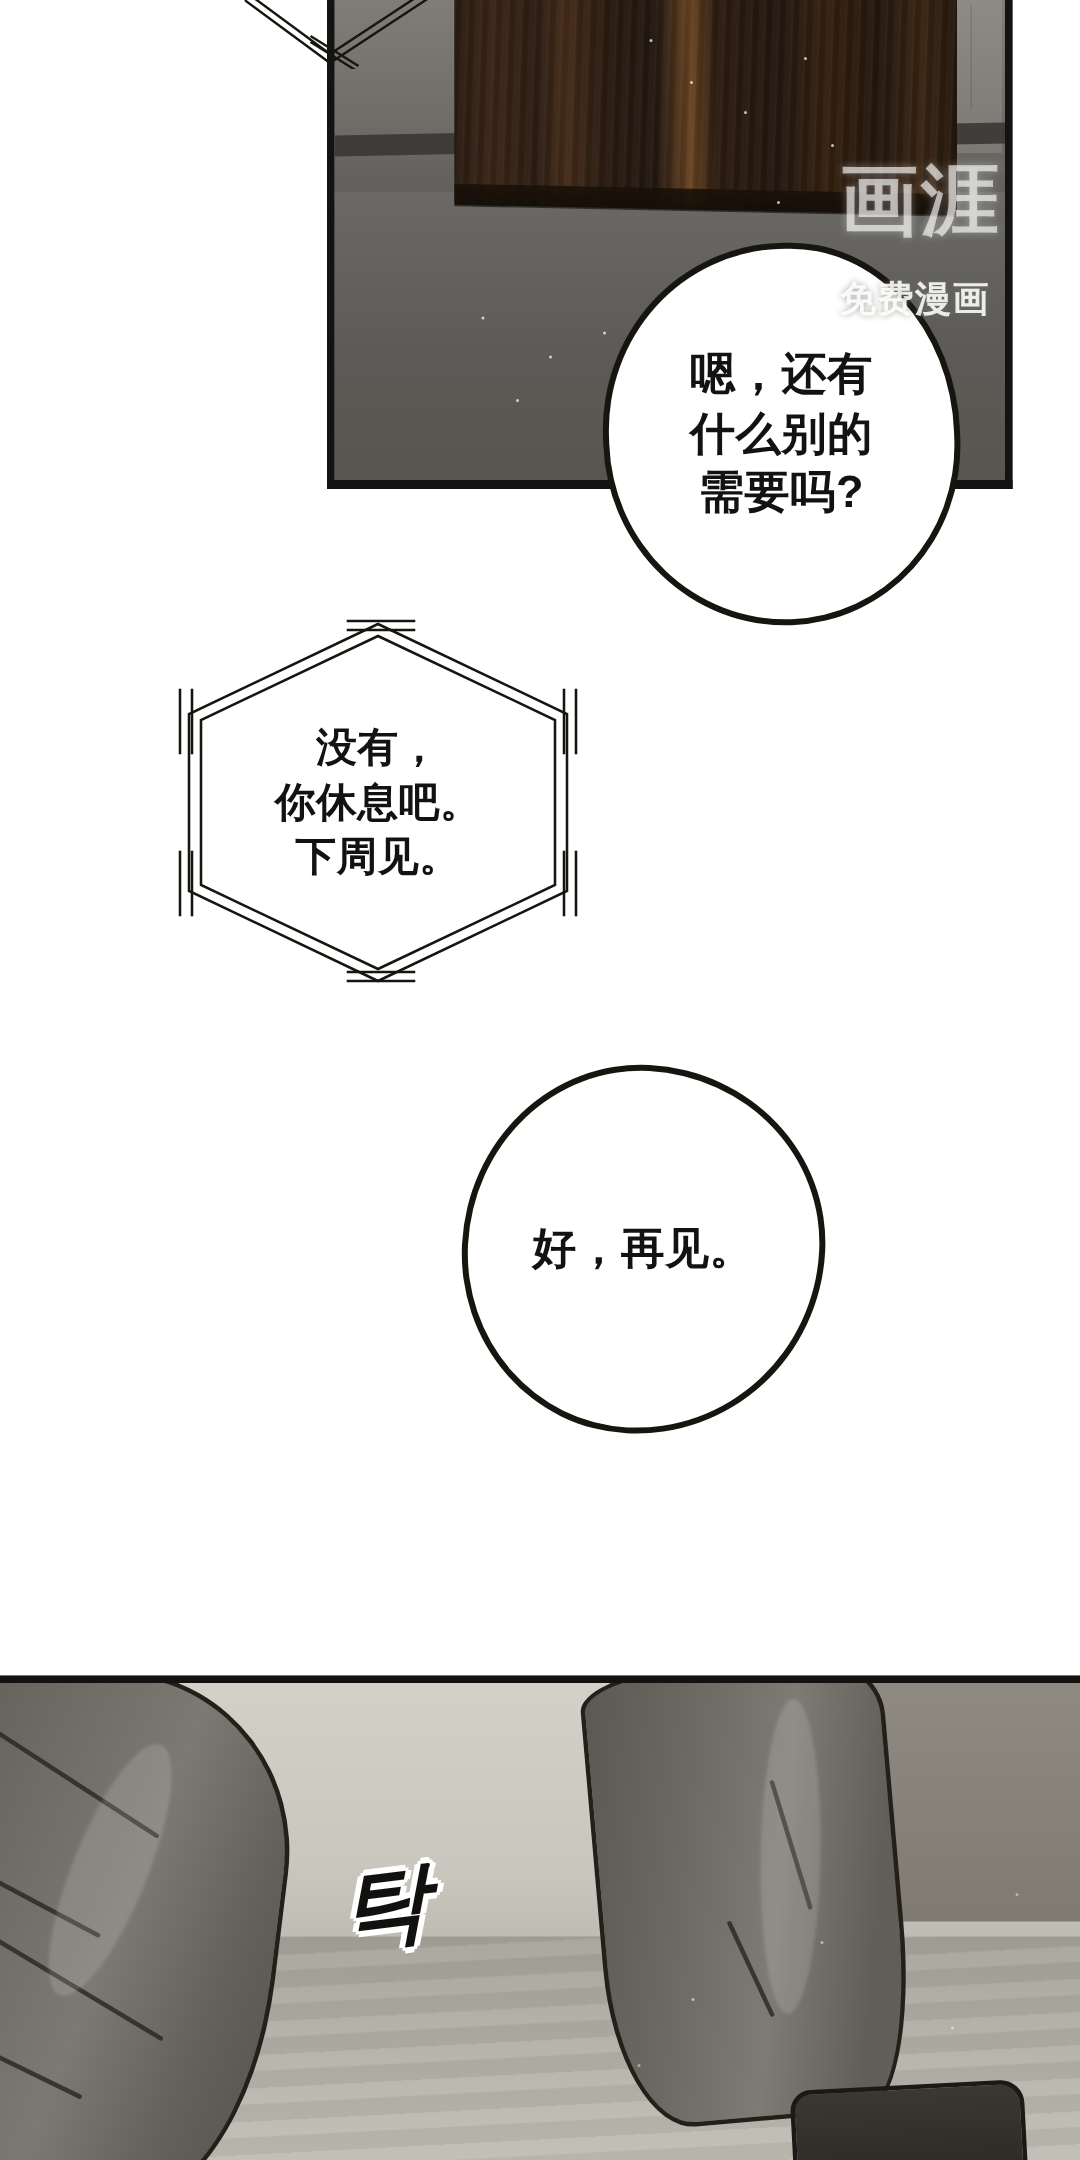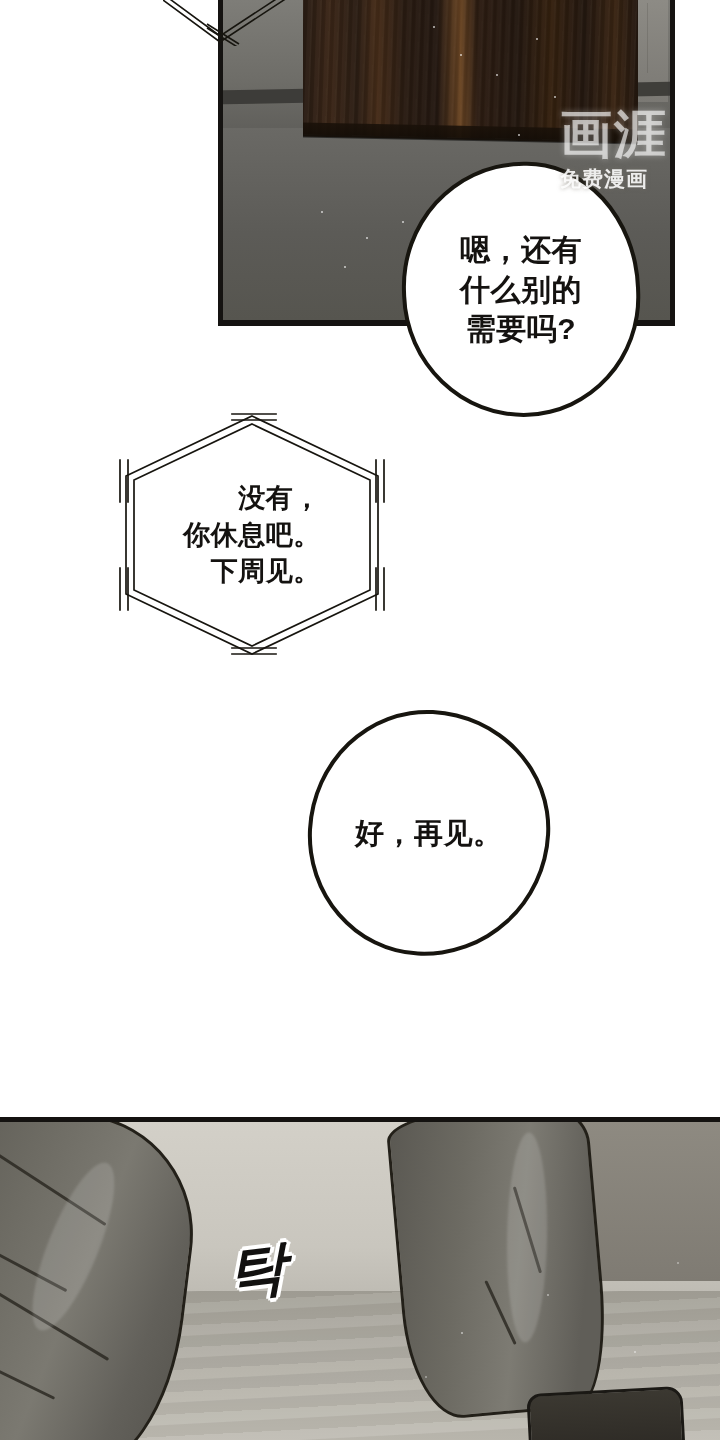--- a/index.html
+++ b/index.html
@@ -170,21 +170,21 @@
   }
   .bubble-hex svg { display: block; }
   .hex-text {
     position: absolute;
     left: 0; top: 0;
     width: 292px;
     height: 266px;
     display: flex;
     align-items: center;
     justify-content: center;
-    text-align: right;
+    text-align: center;
   }
   .hex-text .txt { font-size: 27px; line-height: 1.35; }
 
   
   .panel-bottom {
     position: absolute;
     left: 0;
     top: 1117px;
     width: 720px;
     height: 323px;
@@ -294,23 +294,23 @@
   .wm-logo {
     font-family: "DejaVu Sans", sans-serif;
     font-size: 52px;
     font-weight: 700;
     color: rgba(255,255,255,.62);
     letter-spacing: 2px;
     line-height: 1;
     text-shadow: 0 0 6px rgba(255,255,255,.35);
   }
   .wm-sub {
-    margin-top: 5px;
+    margin-top: 23px;
     font-family: "DejaVu Sans", sans-serif;
-    font-size: 21px;
+    font-size: 24px;
     font-weight: 700;
     color: rgba(255,255,255,.88);
     letter-spacing: 1px;
     text-shadow: 0 0 4px rgba(120,115,105,.6);
   }
 </style>
 </head>
 <body>
 
 <div class="page">

